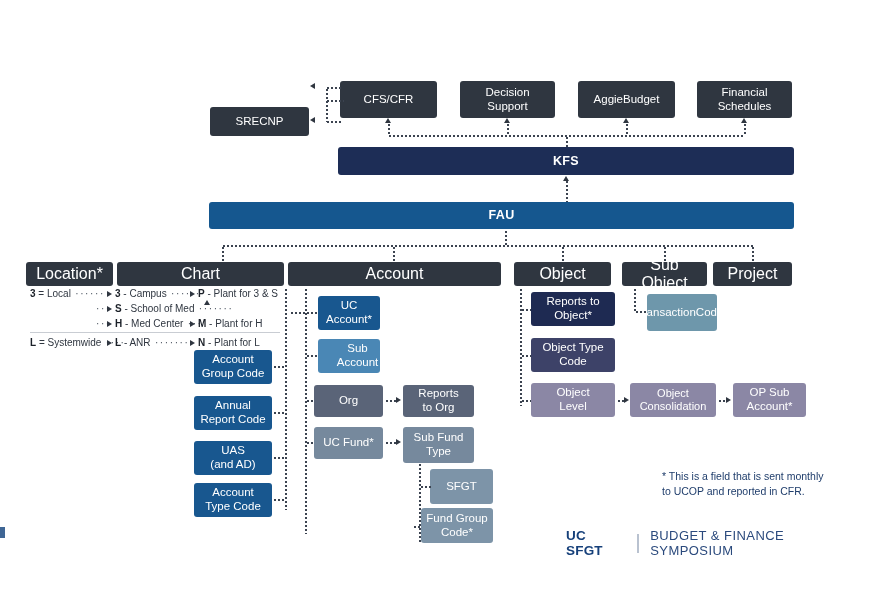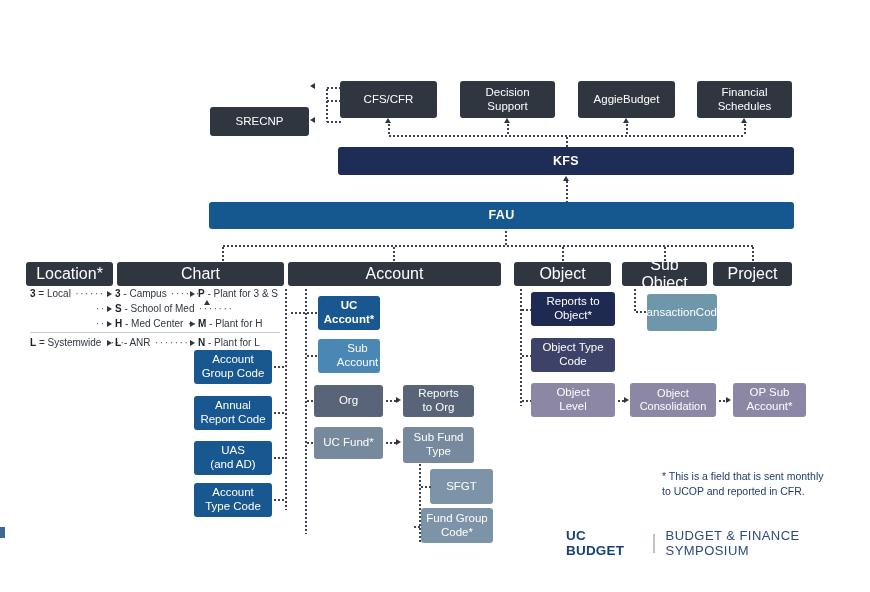--- a/index.html
+++ b/index.html
@@ -208,21 +208,21 @@
 
   <div class="node c-blue two" style="left:194px;top:483px;width:78px;height:34px;flex-direction:column;">
     <span>Account</span>
     <span>Type Code</span>
   </div>
   <div class="dot-h" style="left:273px;top:499px;width:13px;"></div>
 
   <div class="dot-v" style="left:305px;top:288px;height:246px;"></div>
   <div class="dot-h" style="left:290px;top:312px;width:16px;"></div>
 
-  <div class="node c-blue two" style="left:318px;top:296px;width:62px;height:34px;flex-direction:column;font-weight:bold;">
+  <div class="node c-blue two" style="left:318px;top:296px;width:62px;height:34px;flex-direction:column;">
     <span>UC</span>
     <span>Account*</span>
   </div>
   <div class="dot-h" style="left:306px;top:312px;width:12px;"></div>
 
   <div class="node c-midblue two" style="left:318px;top:339px;width:62px;height:34px;flex-direction:column;padding-left:21px;">
     <span>Sub</span>
     <span>Account</span>
   </div>
   <div class="dot-h" style="left:306px;top:355px;width:12px;"></div>
@@ -304,20 +304,20 @@
     <span>Code*</span>
   </div>
   <div class="dot-h" style="left:635px;top:311px;width:12px;"></div>
 
   <div class="footnote" style="left:662px;top:469px;">
     <div>* This is a field that is sent monthly</div>
     <div>to UCOP and reported in CFR.</div>
   </div>
 
   <div class="brand" style="left:566px;top:528px;">
-    <span class="uc">UC BUDGET</span>
+    <span class="uc">UC SFGT</span>
     <span class="bar"></span>
     <span class="sym">BUDGET &amp; FINANCE SYMPOSIUM</span>
   </div>
 
   <div class="edge-tick" style="left:0px;top:527px;"></div>
 
 </div>
 
 </body></html>

